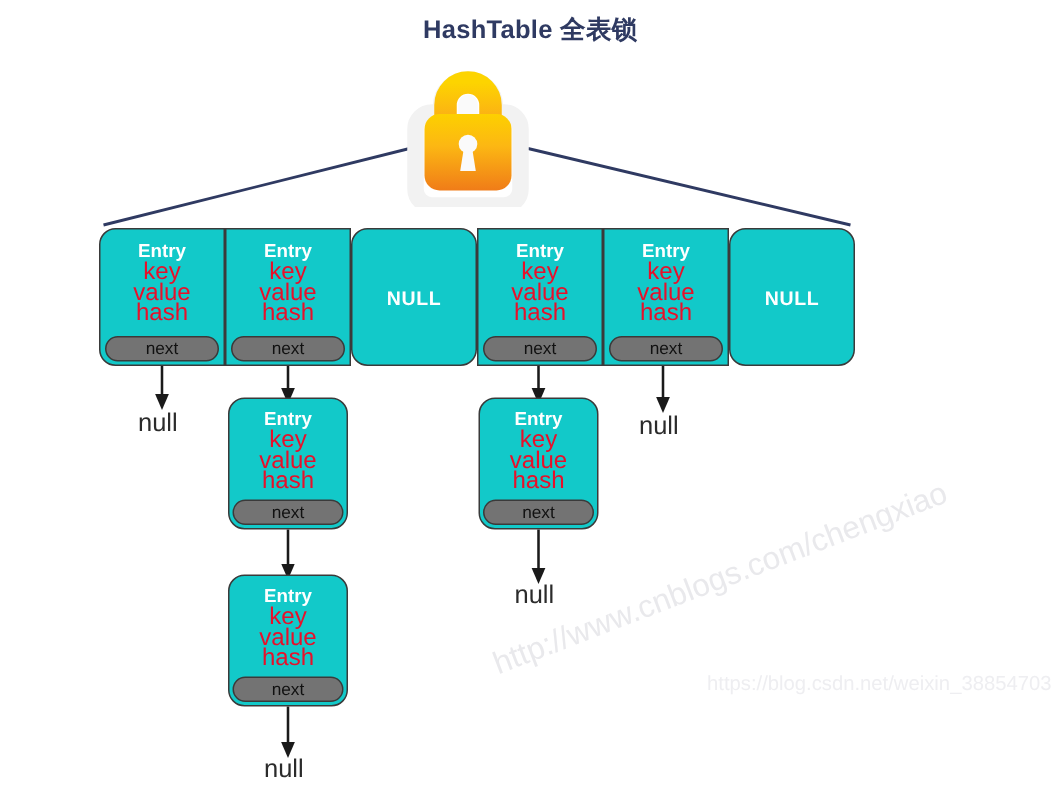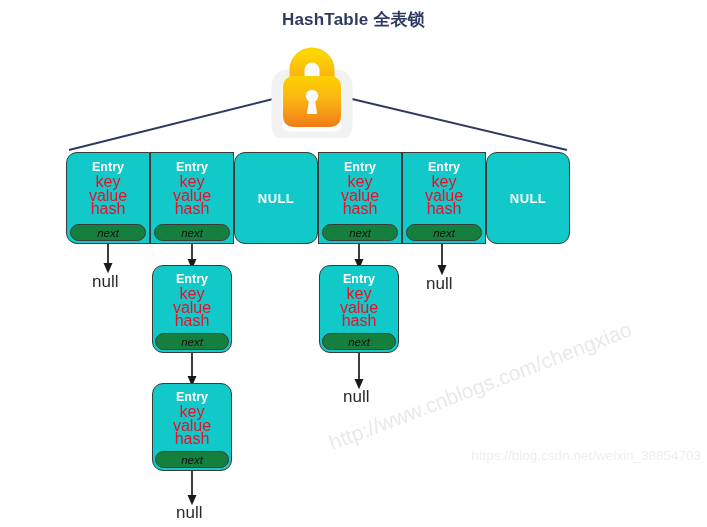--- a/index.html
+++ b/index.html
@@ -54,27 +54,26 @@
     color:#ffffff;font-weight:bold;font-size:12.5px;
     line-height:14px;margin-bottom:1px;
   }
   .efield{
     color:#e8102a;font-size:16px;line-height:13.5px;font-weight:normal;
   }
   .nulllabel{color:#ffffff;font-weight:bold;font-size:13px;letter-spacing:.4px;}
   .nextbox{
     position:absolute;left:3px;bottom:2px;
     width:calc(100% - 6px);height:17px;
-    background:#15803d;
+    background:#737373;
     border:1.3px solid #3a3a3a;
     border-radius:9px;
     display:flex;align-items:center;justify-content:center;
     font-size:11.5px;color:#111111;
     box-sizing:border-box;
-    font-style:italic;
   }
 
   
   .node{
     position:absolute;
     width:80px;height:88px;
     background:#12c9c9;
     border:1.5px solid #3a3a3a;
     border-radius:11px;
     box-sizing:border-box;

